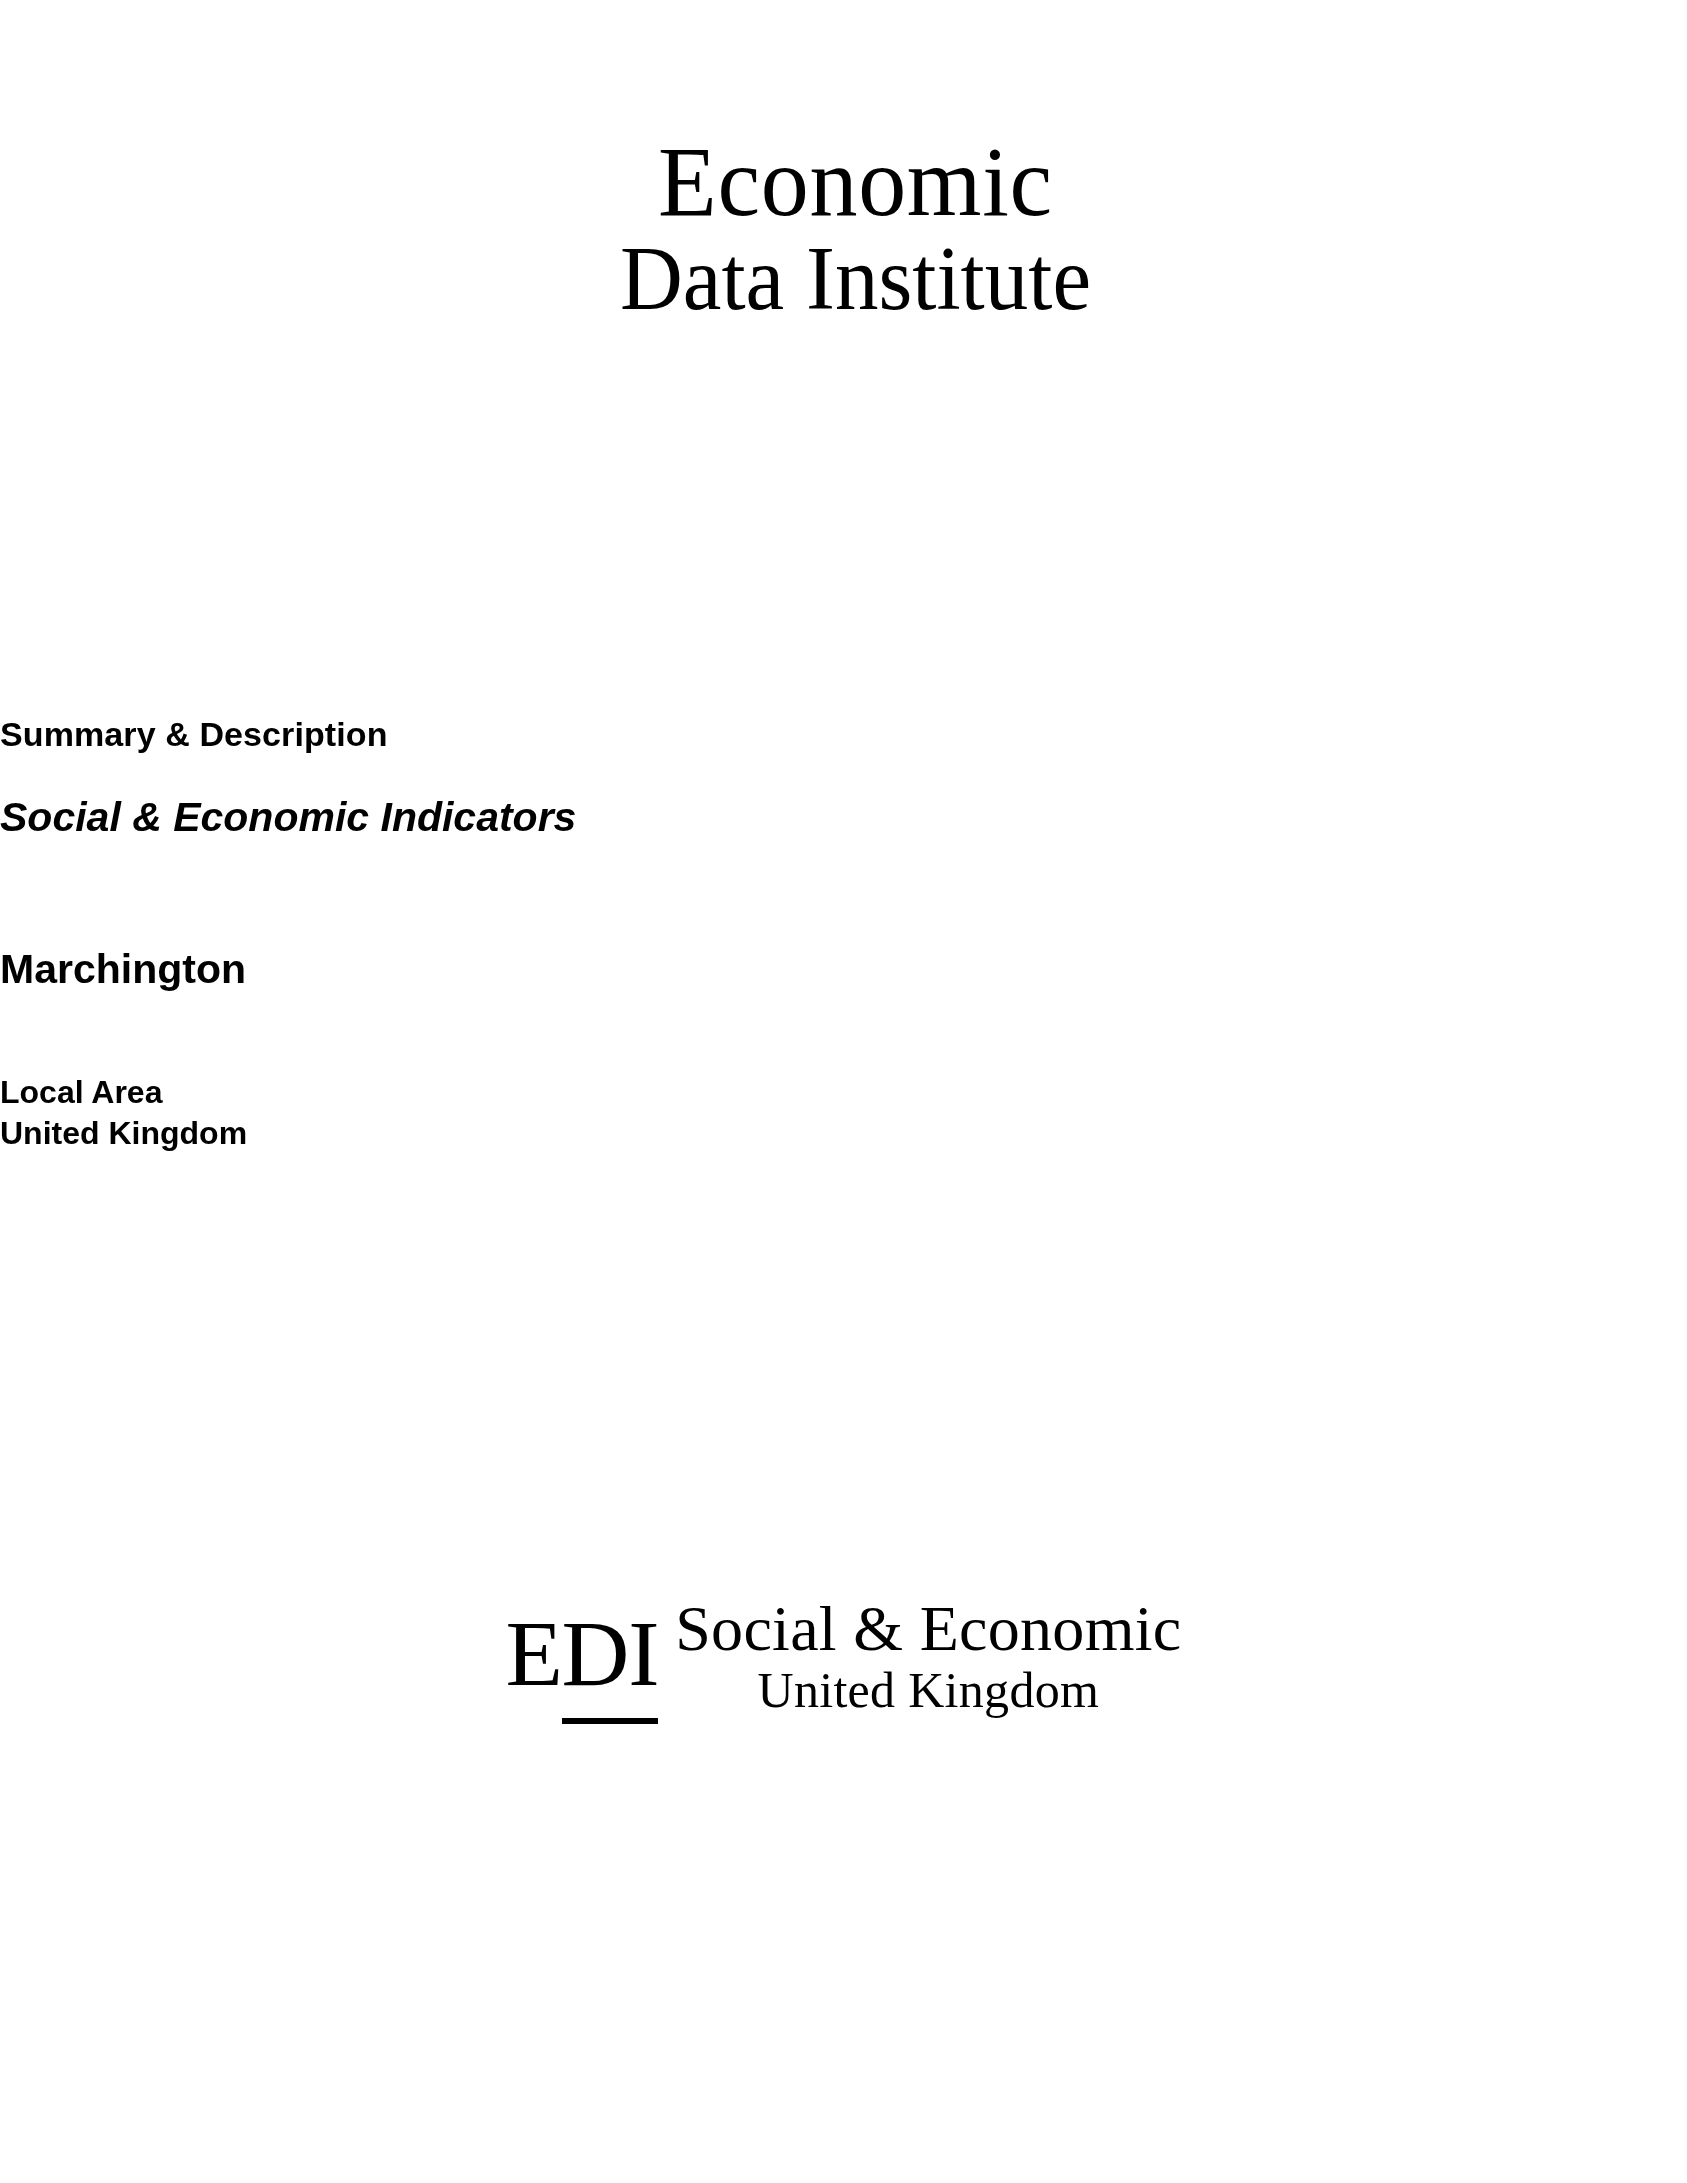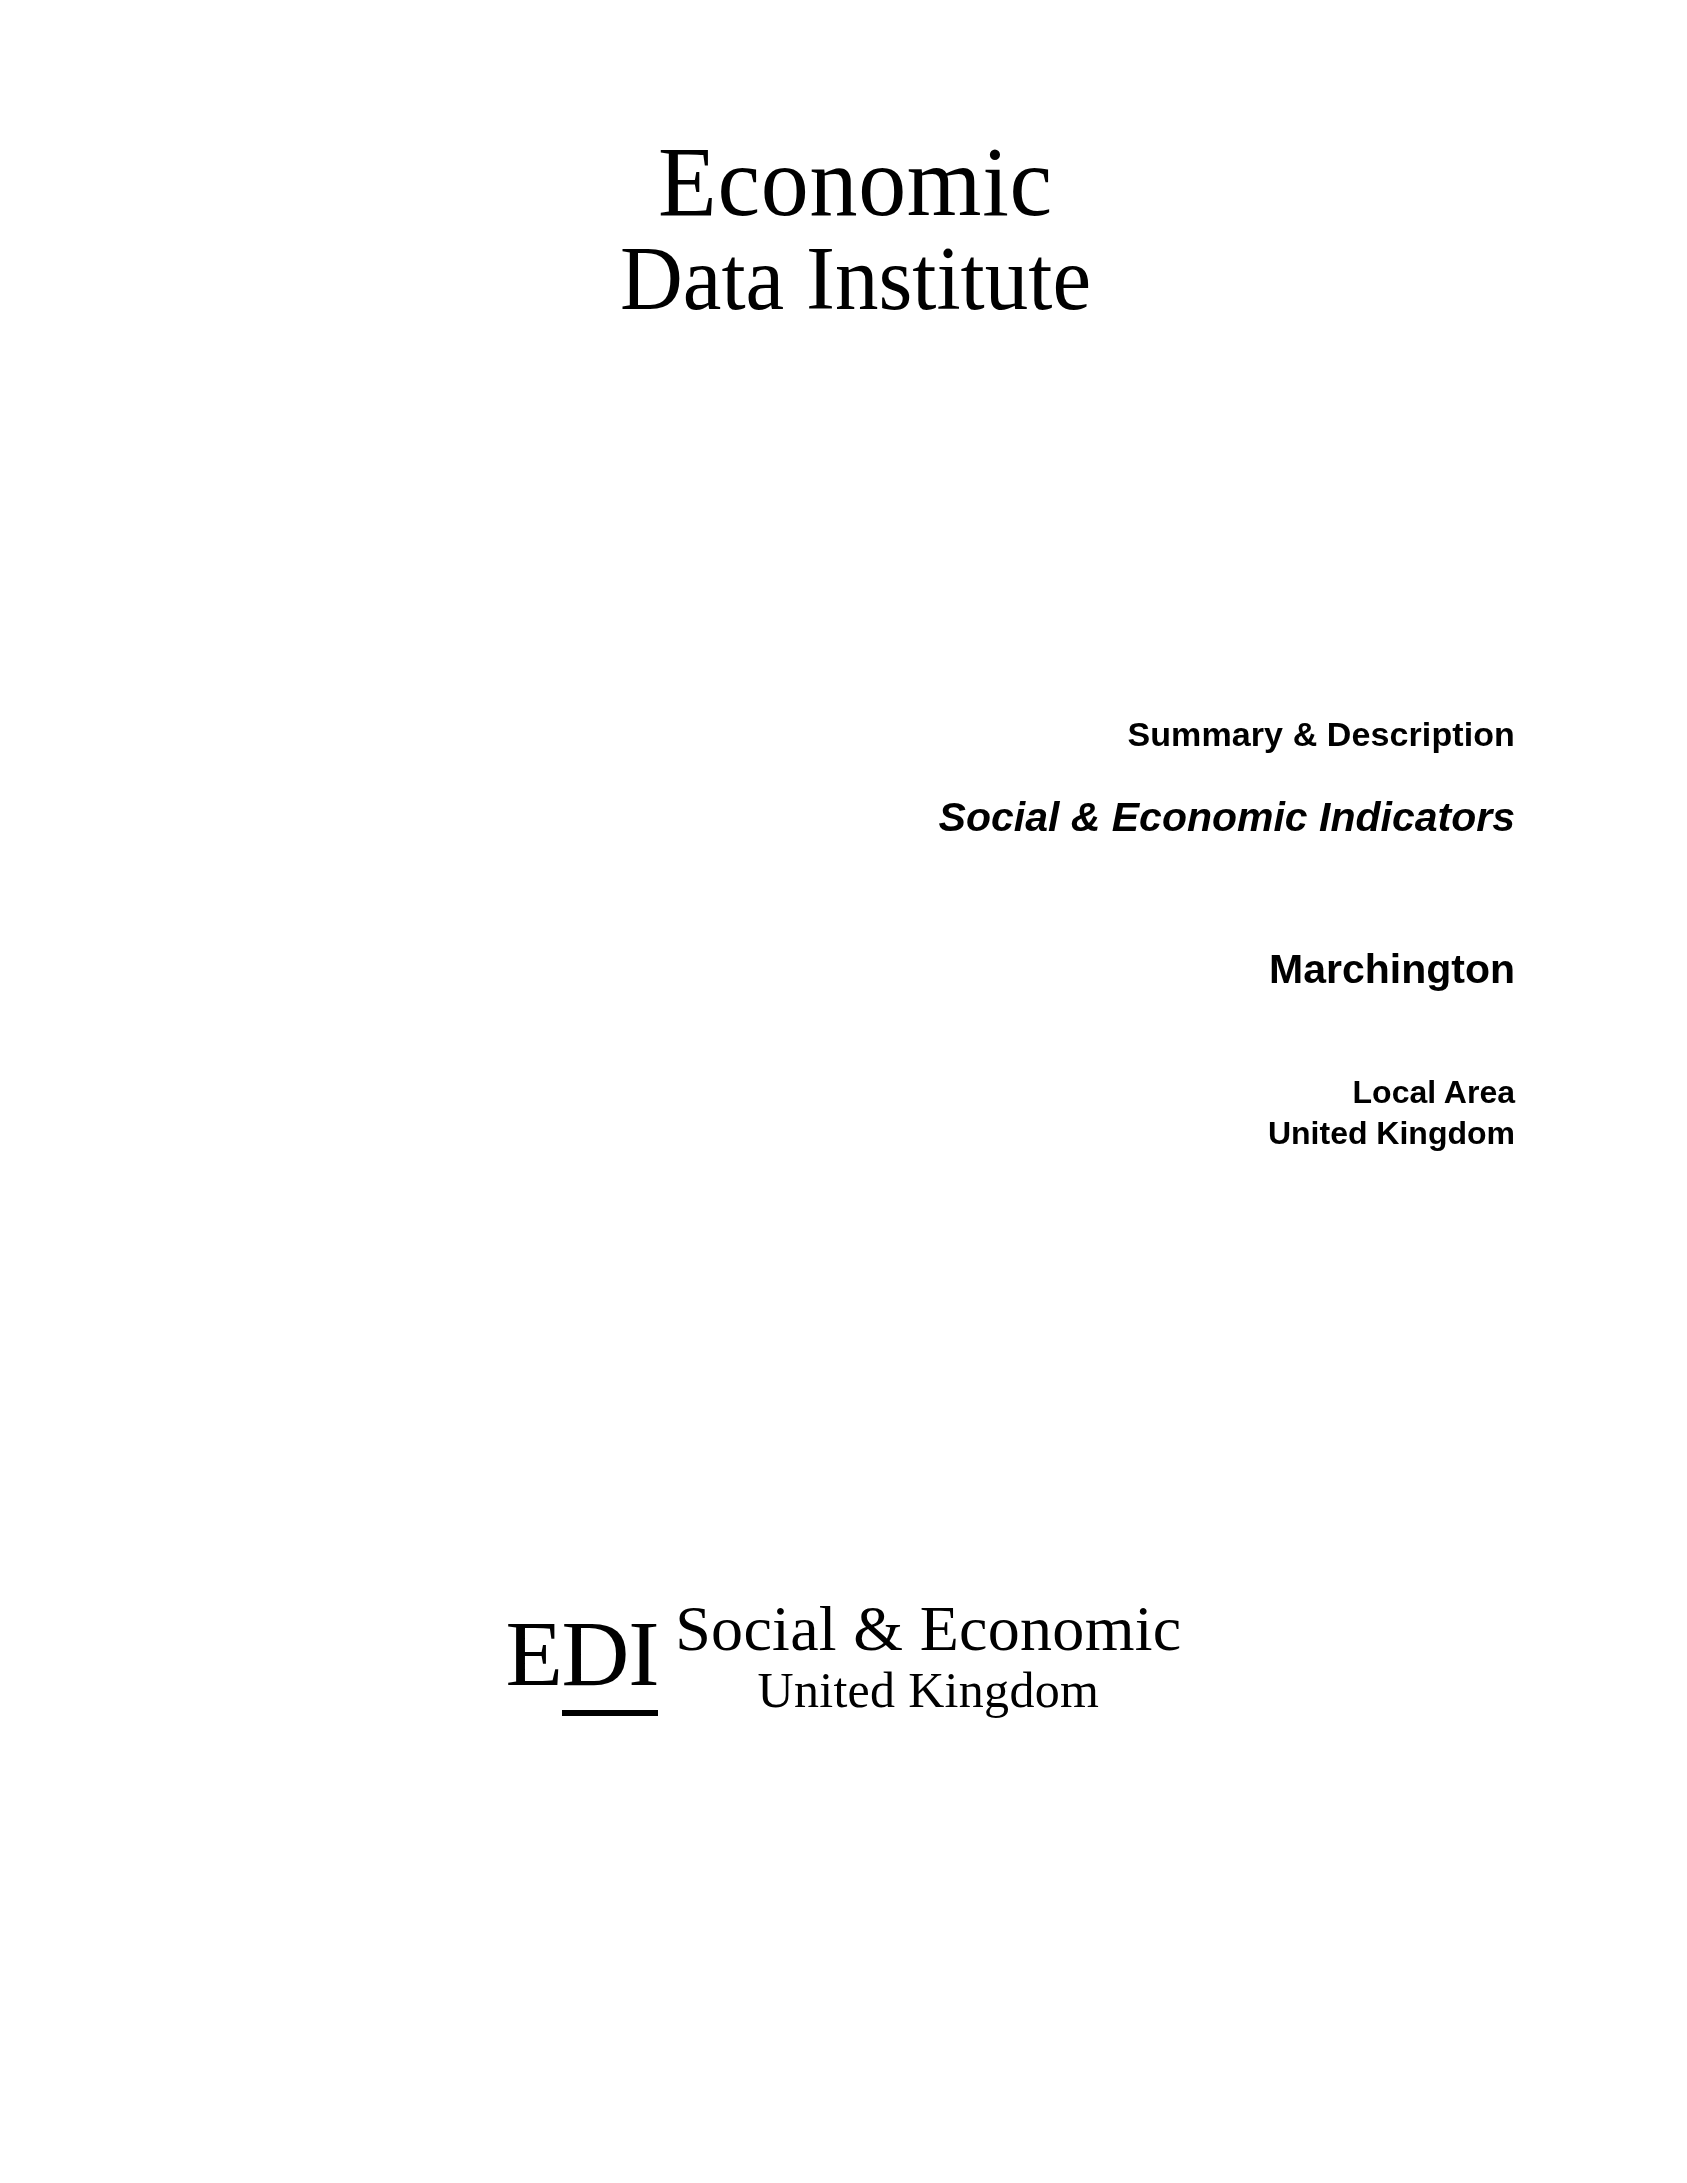--- a/index.html
+++ b/index.html
@@ -47,21 +47,21 @@
     font-weight: 400;
     transform: scaleY(1.05);
   }
 
   
   .title-block {
     position: absolute;
     top: 715px;
     left: 0;
     width: 1515px;
-    text-align: right;
+    text-align: left;
   }
   .doc-subtitle {
     font-size: 34px;
     font-weight: bold;
     letter-spacing: 0.1px;
     margin: 0;
   }
   .doc-title {
     font-size: 41px;
     font-weight: bold;
@@ -94,21 +94,21 @@
   .edi-mark {
     font-size: 94px;
     line-height: 1;
     letter-spacing: -1.3px;
     position: relative;
     padding-right: 17px;
     top: 12px;
   }
   .edi-mark .underline-di {
     border-bottom: 6px solid #000;
-    padding-bottom: 5px;
+    padding-bottom: 13px;
     font-family: Liberation Serif, serif;
   }
   .edi-words {
     display: block;
     text-align: left;
     line-height: 1.0;
     padding-top: 2.6px;
   }
   .edi-words-top {
     display: block;

